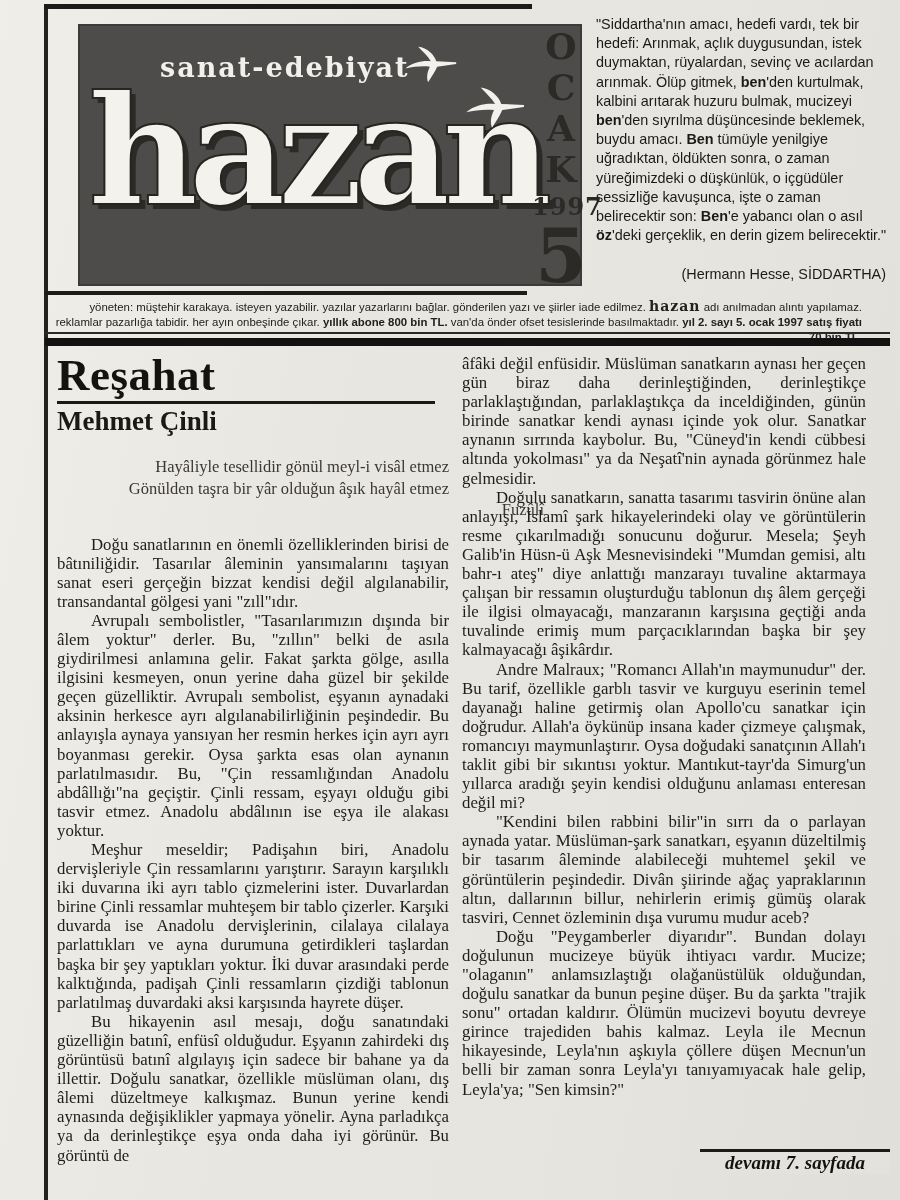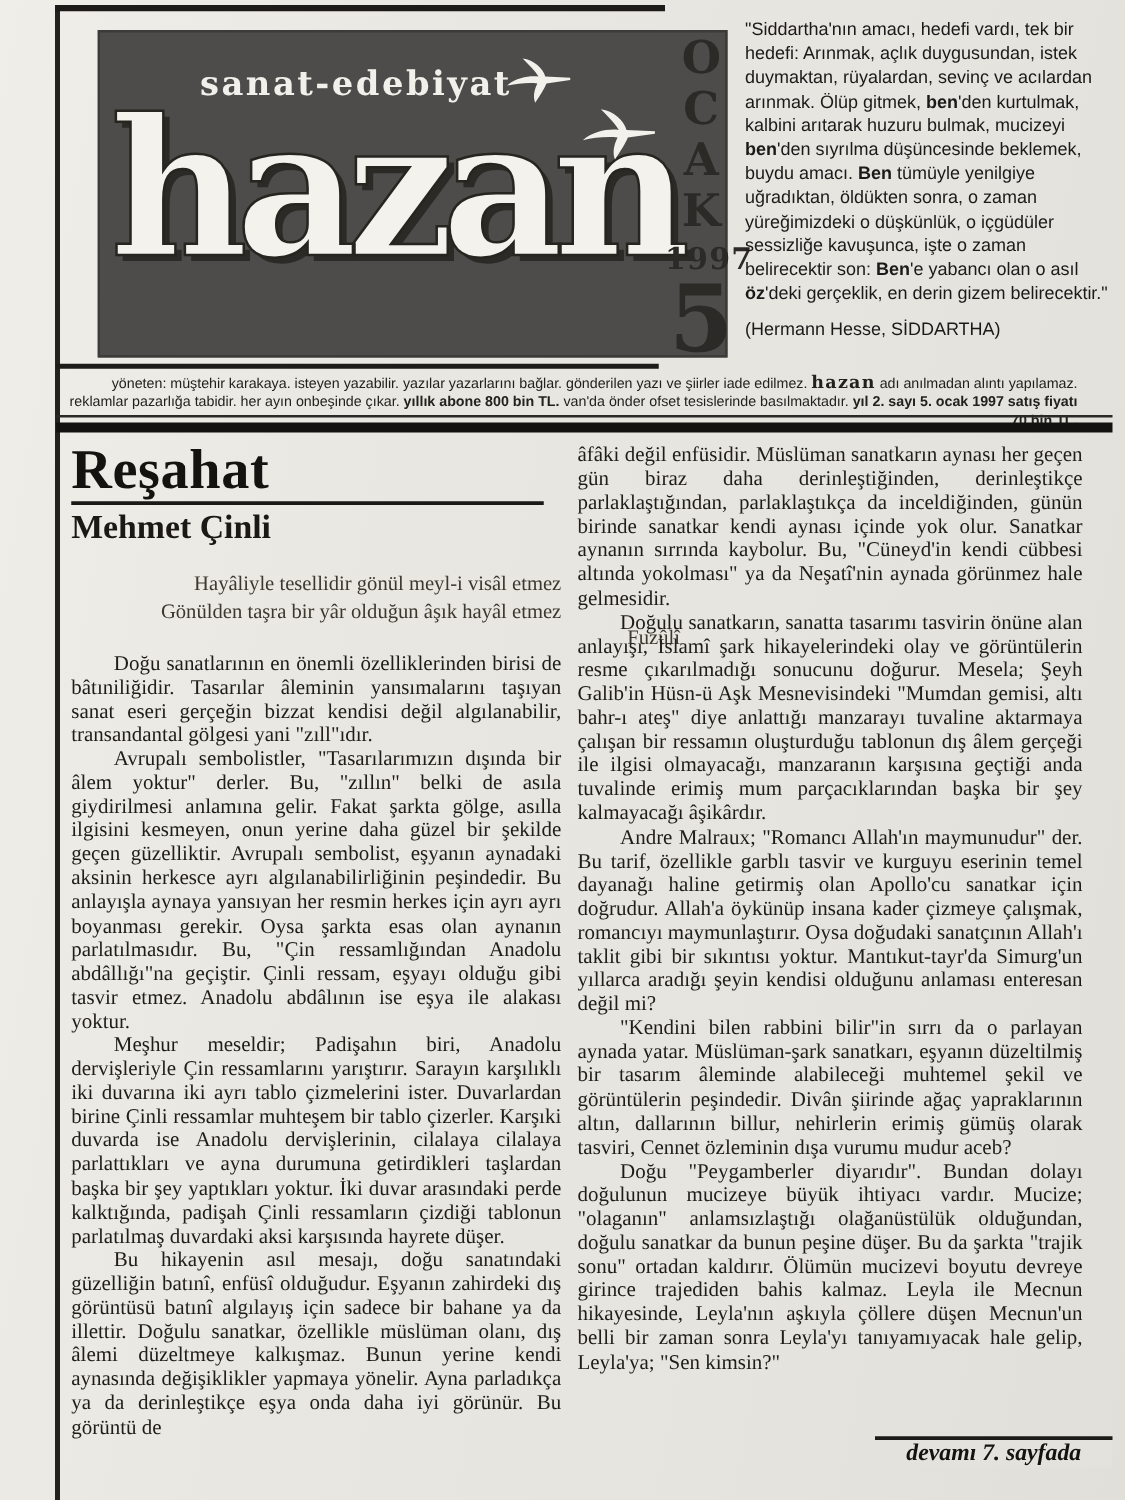--- a/index.html
+++ b/index.html
@@ -41,21 +41,21 @@
   }
   .month-letter { font-size:36px; line-height:41px; }
   .issue-year   { font-size:24px; line-height:28px; margin-top:3px; letter-spacing:1px; }
   .issue-number { font-size:74px; line-height:66px; margin-top:2px; }
 
   .quote {
     position:absolute; left:596px; top:15px; width:294px;
     font-family:"Liberation Sans", sans-serif; font-size:14.4px; line-height:19.2px;
     color:#1b1a18; text-align:left;
   }
-  .quote-attr { padding-right:4px; margin-top:10px; }
+  .quote-attr { text-align:right; padding-right:4px; margin-top:20px; }
 
   
   .infobar {
     position:absolute; left:50px; top:299px; width:812px; text-align:right;
     font-family:"Liberation Sans", sans-serif; font-size:11.4px; line-height:15px; color:#22211e;
   }
   .logo-word { font-family:"DejaVu Serif", serif; font-weight:bold; font-size:14px; letter-spacing:1px; }
   .rule-thin  { position:absolute; left:45px; top:332px; width:845px; height:2px; background:#2a2926; }
   .rule-thick { position:absolute; left:45px; top:338px; width:845px; height:8px; background:#131210; }
 
@@ -64,21 +64,21 @@
   .col-left  { left:57px;  width:392px; }
   .col-right { left:462px; width:404px; }
 
   .title  { margin:0; font-size:45px; line-height:46px; font-weight:bold; color:#15130f; letter-spacing:0.5px; }
   .title-rule { width:378px; height:3px; background:#1a1917; margin:3px 0 1px 0; }
   .author { margin:2px 0 0 0; font-size:27px; line-height:30px; font-weight:bold; color:#1b1915; }
 
   .epigraph { margin-top:20px; text-align:right; font-size:16.5px; line-height:21.5px; color:#3b382f; }
   .epigraph-attr { transform:translateX(95px); }
 
-  .body { }
+  .body { margin-top:14px; }
   .para { margin:0; font-size:16.8px; line-height:19.1px; text-align:justify; color:#1f1d19; }
   .para.indent { text-indent:34px; }
   .col-right .body { margin-top:2px; }
 
   .continuation {
     position:absolute; left:700px; top:1149px; width:190px;
     border-top:3px solid #1c1b18; background:#e4e2dd;
     text-align:center; padding-top:0;
     font-size:19px; font-weight:bold; font-style:italic; color:#15130f;
   }

